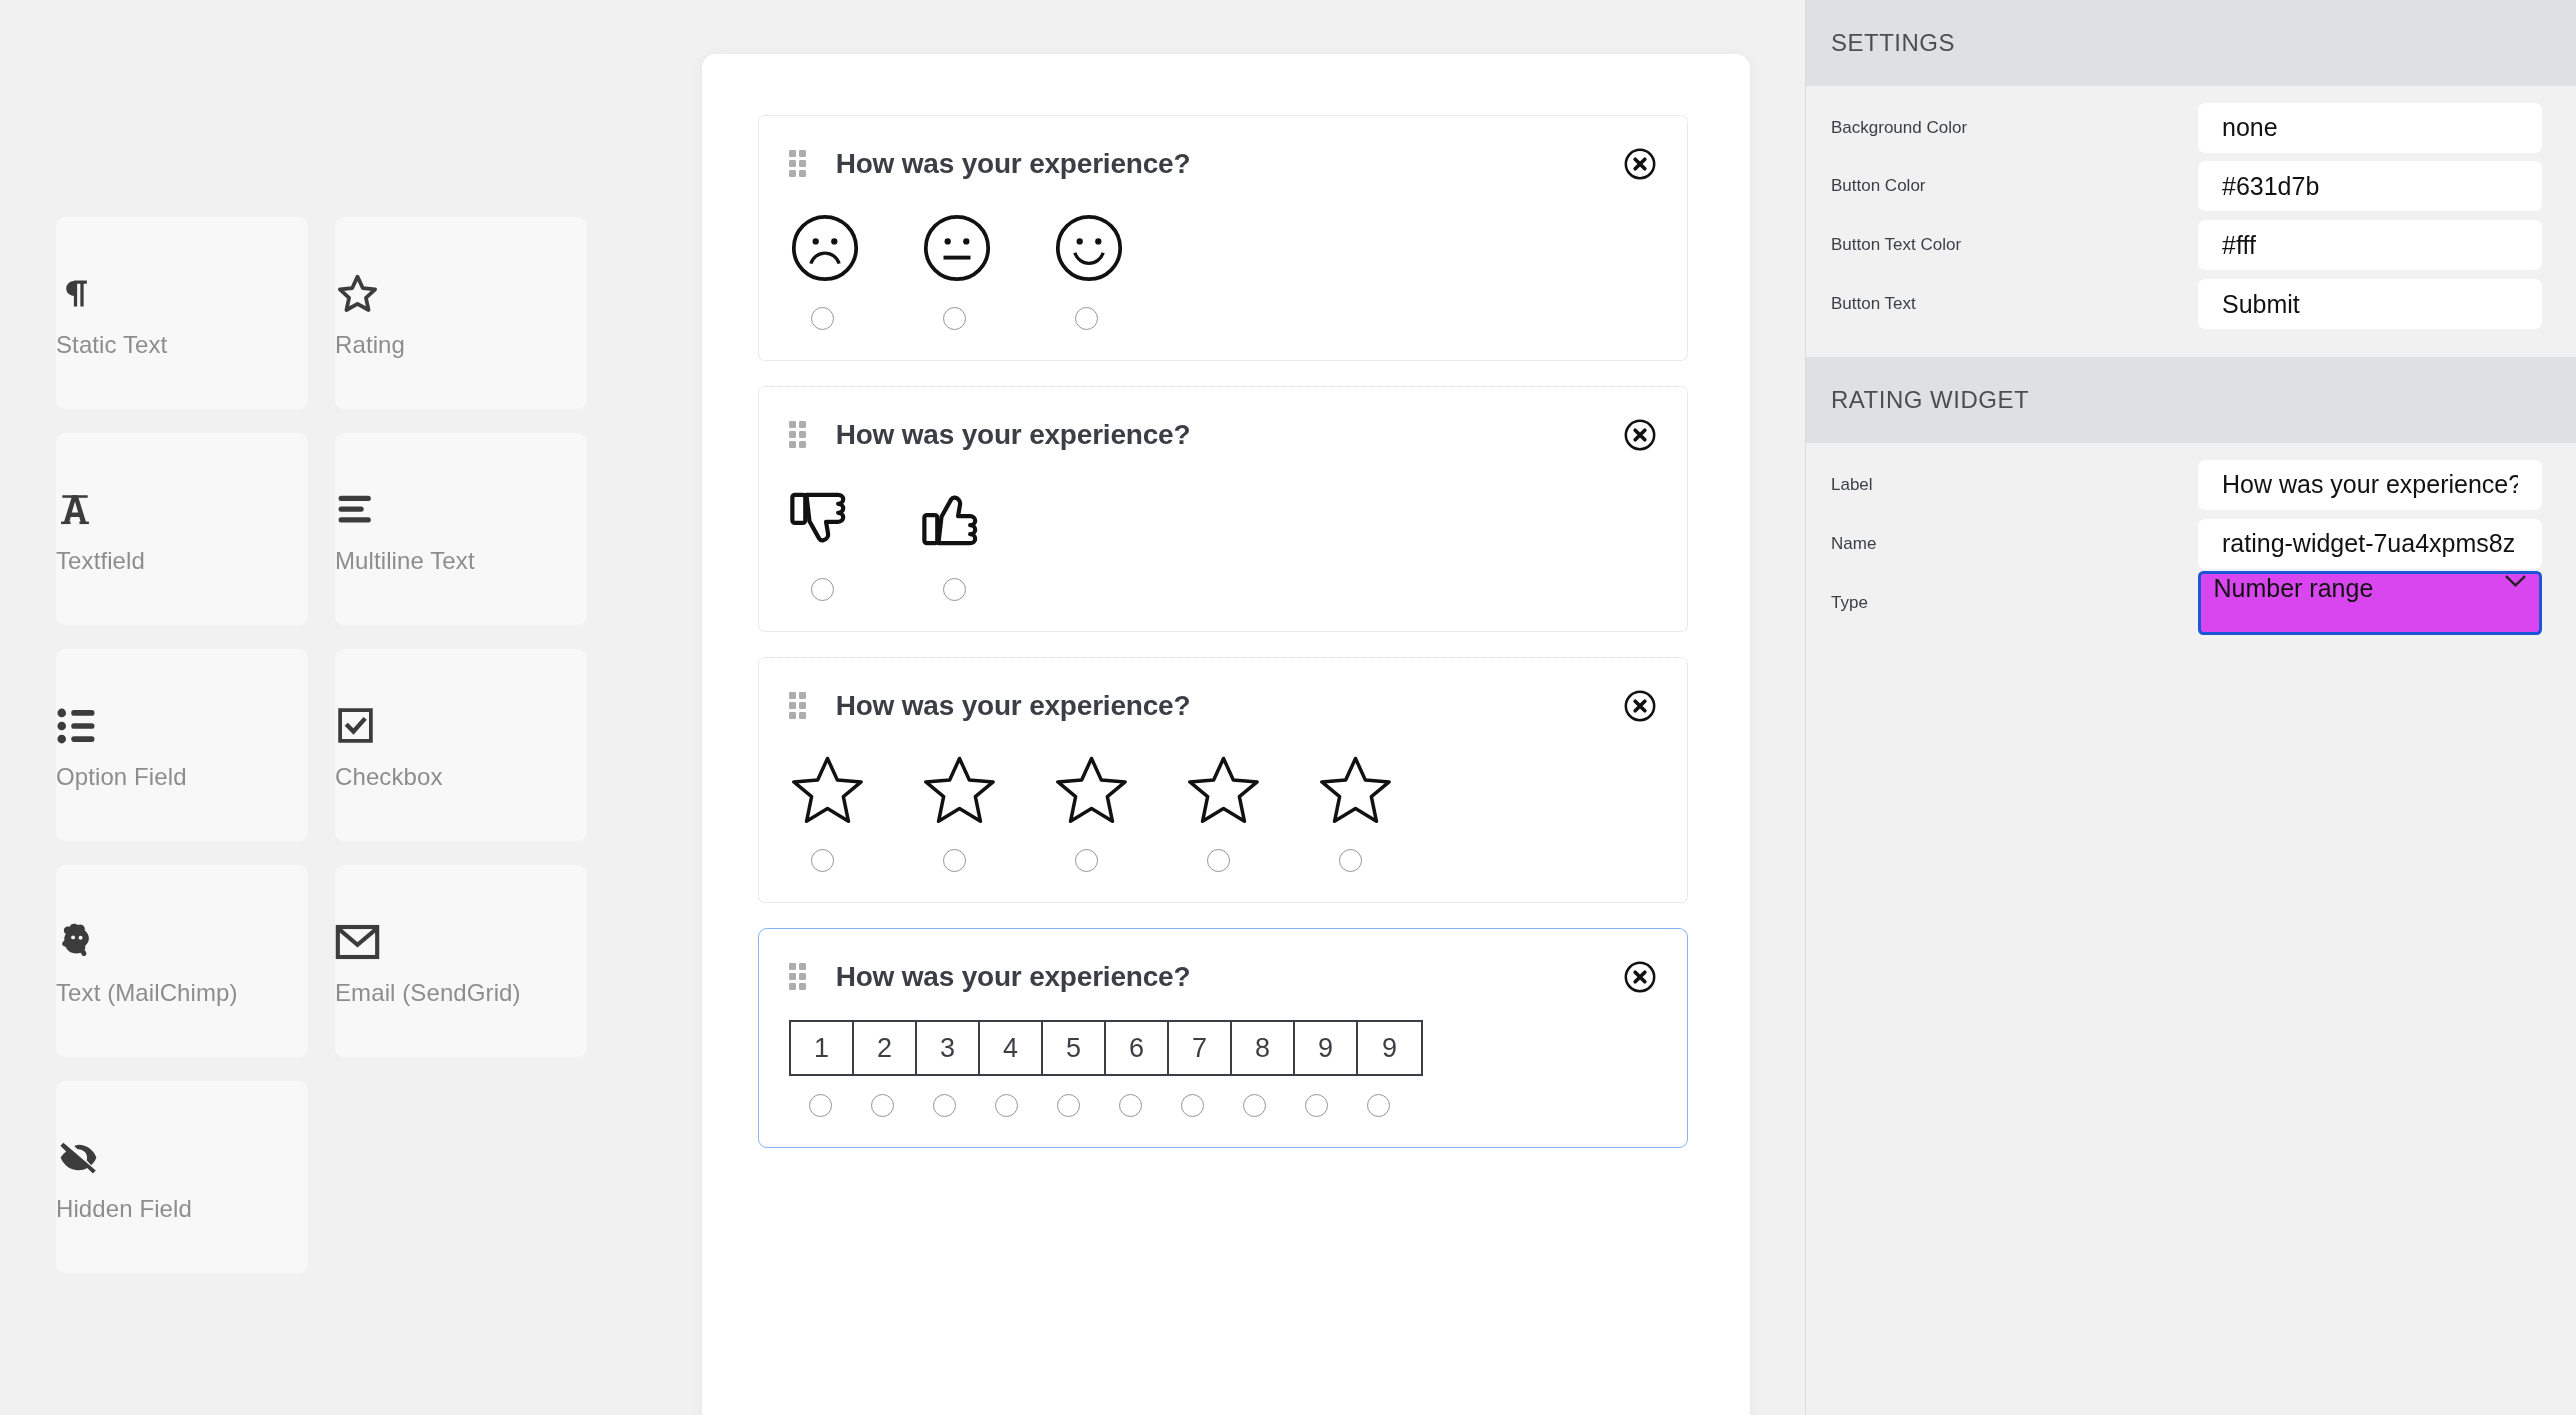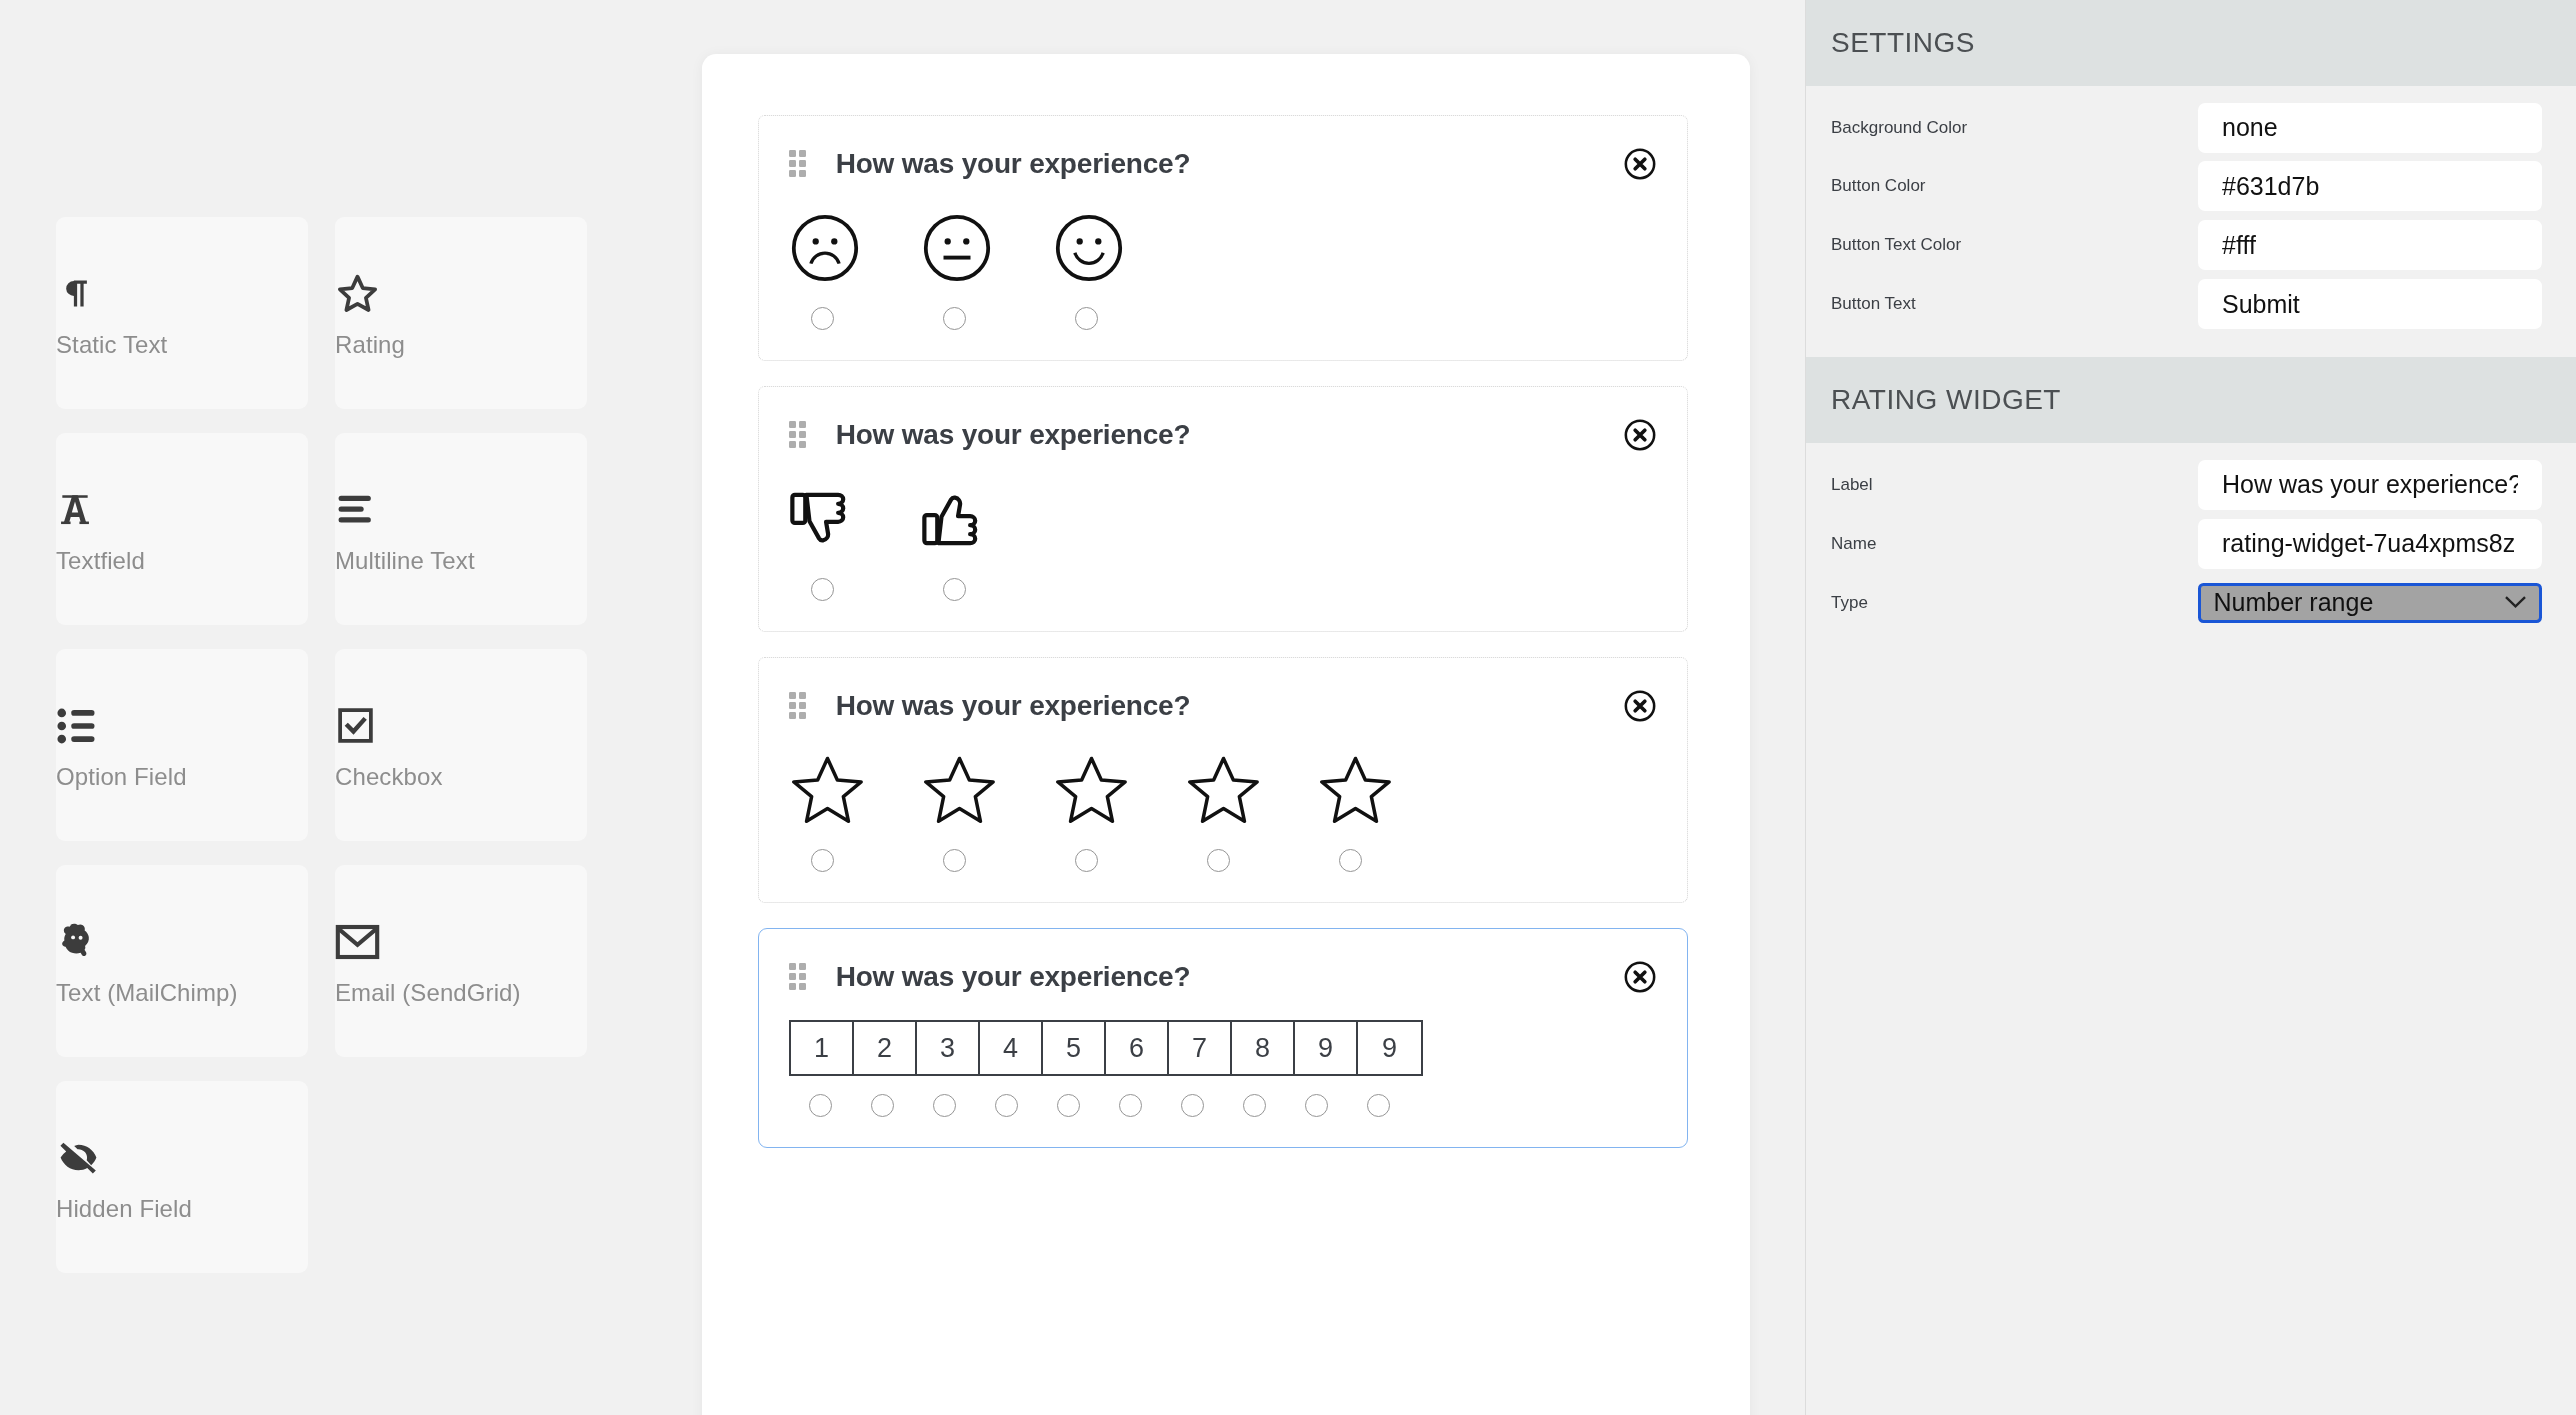--- a/index.html
+++ b/index.html
@@ -143,21 +143,21 @@
     position: absolute; left: 1805px; top: 0;
     width: 771px; height: 1415px;
     background: #f1f1f1;
     border-left: 1.8px solid #dcdcdc;
   }
   .section-header {
     height: 86px;
     background: #dde1e1;
     display: flex; align-items: center;
     padding-left: 25px;
-    font-size: 28px; letter-spacing: 0.5px;
+    font-size: 24px; letter-spacing: 0.5px;
     color: #4b4f52;
   }
   .section-body { padding: 12.5px 34px 9px 25px; }
   .field-row {
     display: flex; align-items: center;
     height: 58px;
     margin-bottom: 0.9px;
   }
   .field-label {
     font-size: 17px; color: #3b3f45;
@@ -167,25 +167,25 @@
   .field-input {
     width: 100%; height: 50px;
     background: #ffffff; border: none; border-radius: 7.2px;
     font-family: "Liberation Sans", sans-serif;
     font-size: 25px; color: #111;
     padding: 0 24px;
     outline: none;
   }
   .field-select {
     position: relative;
-    width: 100%; height: 40px;
-    background: #a3a3a3;
+    width: 100%; height: 64px;
+    background: #d946ef;
     border: 3.6px solid #1a56d6;
     border-radius: 5.4px;
-    display: flex; align-items: center;
+    display: flex; 
     padding: 0 12.5px;
     font-size: 25px; color: #111;
     cursor: pointer;
   }
   .field-select .sel-value { flex: 1 1 auto; }
   .field-select .chev { flex: 0 0 auto; color: #222; display: flex; }
   .gap-after-settings { height: 14.3px; }
 </style>
 </head>
 <body>

